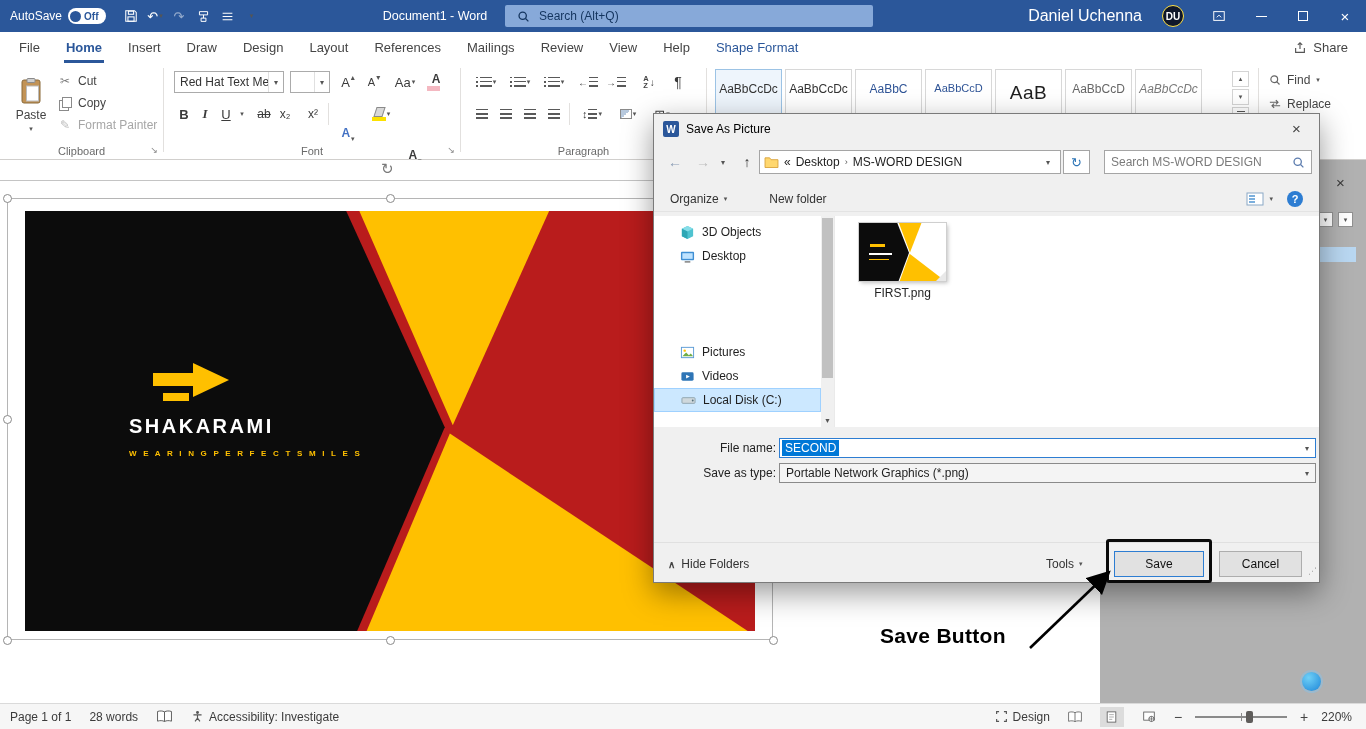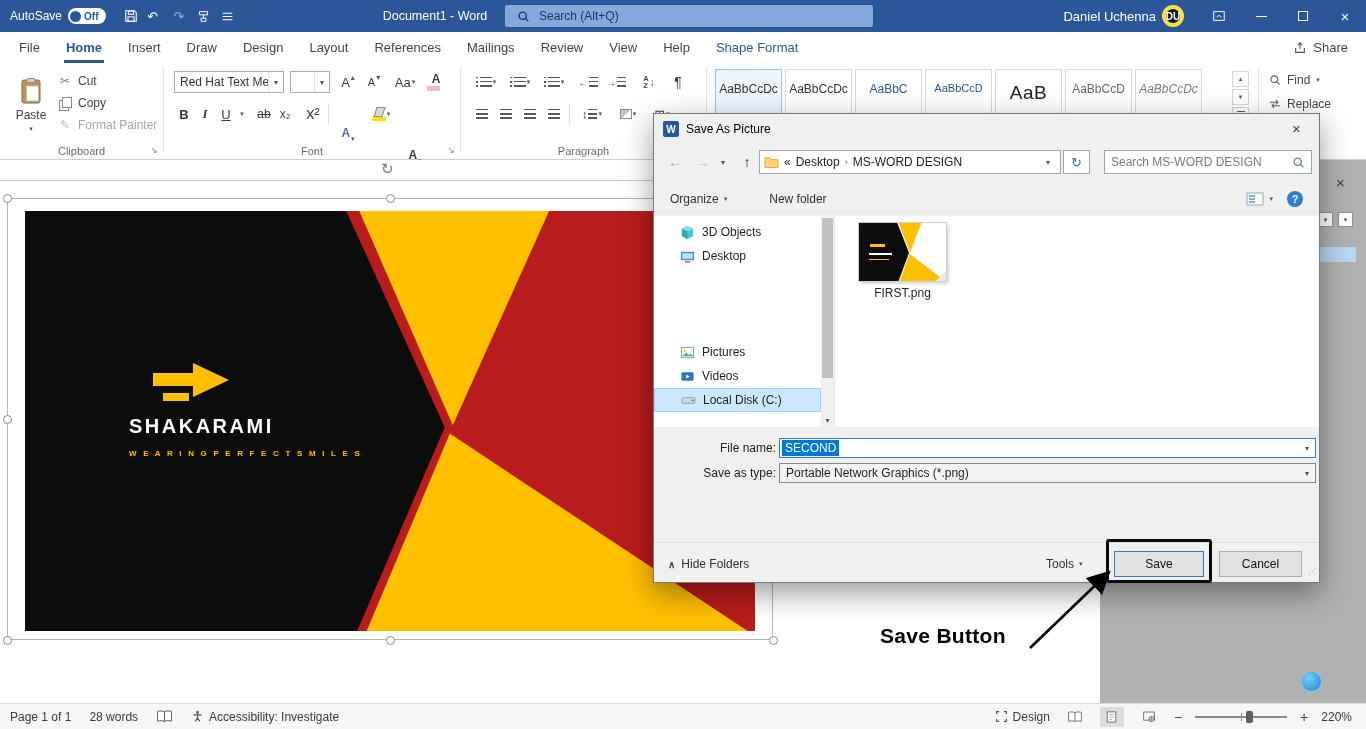--- a/index.html
+++ b/index.html
@@ -13,22 +13,22 @@
   .as-knob{width:11px;height:11px;border-radius:50%;background:#2b579a}
   .as-state{color:#2b579a;font-size:10px;font-weight:bold}
   .qat{display:flex;align-items:center;gap:1px;margin-left:4px}
   .qbtn{min-width:23px;height:26px;display:flex;align-items:center;justify-content:center;font-size:13px;color:#fff}
   .qbtn .mini-chev{font-size:7px;margin-left:1px}
   .dim{opacity:.5}
   .doc-title{position:absolute;left:330px;top:0;width:210px;height:32px;display:flex;align-items:center;justify-content:center;font-size:12.5px}
   .tb-search{position:absolute;left:505px;top:5px;width:368px;height:22px;background:#87a9d9;border-radius:2px;display:flex;align-items:center;gap:9px;padding:0 12px;color:#14355f;font-size:12px}
   .tb-search svg{width:13px;height:13px}
   .tb-right{position:absolute;right:0;top:0;height:32px;display:flex;align-items:center}
-  .user-name{font-size:13px;margin-right:6px}
-  .avatar{width:22px;height:22px;border-radius:50%;background:#0f172a;border:4px solid #fde047;color:#fff;font-size:10px;font-weight:bold;display:flex;align-items:center;justify-content:center;margin-right:14px}
+  .user-name{font-size:16px;margin-right:20px}
+  .avatar{width:22px;height:22px;border-radius:50%;background:#0f172a;border:1px solid #fde047;color:#fff;font-size:10px;font-weight:bold;display:flex;align-items:center;justify-content:center;margin-right:14px}
   .win-btn{width:42px;height:32px;display:flex;align-items:center;justify-content:center;font-size:15px;color:#fff}
   .min-bar{width:11px;height:1px;background:#fff}
   .max-box{width:10px;height:10px;border:1px solid #fff}
 
   
   .tabrow{position:absolute;left:0;top:32px;right:0;height:31px;background:#fff;display:flex;align-items:stretch;padding-left:6px;font-size:13px;color:#454545}
   .tab{display:flex;align-items:center;padding:0 13px;position:relative}
   .tab.active{color:#2b579a;font-weight:bold}
   .tab.active::after{content:"";position:absolute;left:11px;right:11px;bottom:0;height:3px;background:#2b579a}
   .tab.contextual{color:#2b579a}
@@ -342,21 +342,21 @@
         </div>
       <div class="fbtn" style="left:72px;top:40px;width:12px">
           <span class="mini-chev">▾</span>
         </div>
       <div class="fbtn b-s" style="left:88px;top:40px;width:24px">
           <span>ab</span>
         </div>
       <div class="fbtn" style="left:110px;top:40px;width:22px;font-size:12px">
           <span>x₂</span>
         </div>
-      <div class="fbtn" style="left:138px;top:40px;width:22px;font-size:16px">
+      <div class="fbtn" style="left:138px;top:40px;width:22px;font-size:12px">
           <span>x²</span>
         </div>
       <div class="gsep" style="left:164px;top:40px;height:22px"></div>
       <div class="fbtn stack-btn" style="left:170px;top:40px;width:28px;color:#4472c4">
           <span class="ltr">A</span>
           <span class="mini-chev" style="margin-top:6px">▾</span>
         </div>
       <div class="fbtn" style="left:202px;top:40px;width:30px">
           <span class="ic-hl"></span>
           <span class="mini-chev">▾</span>

